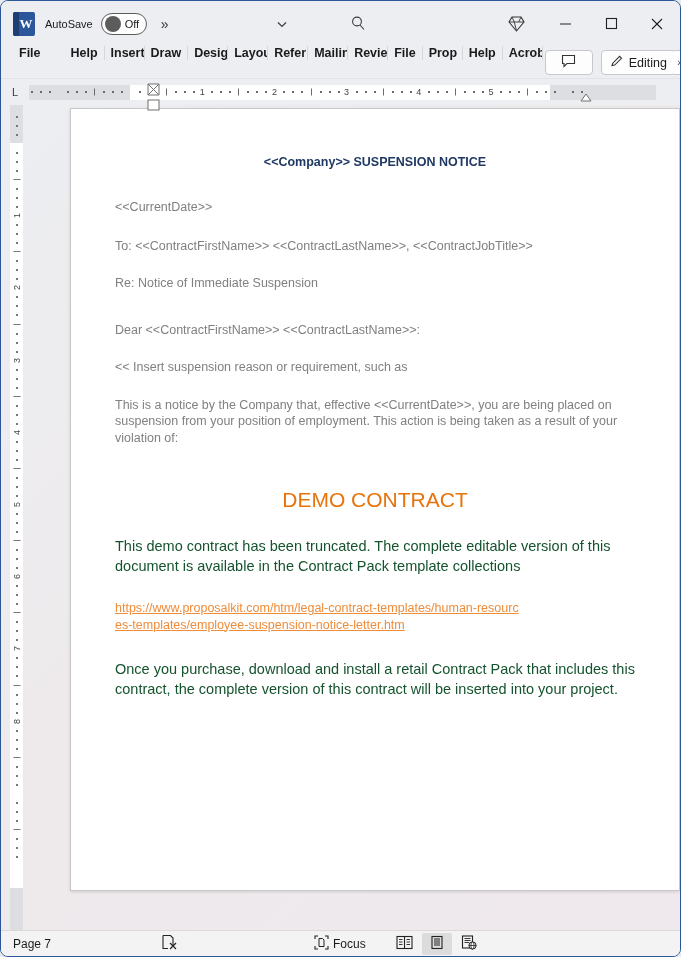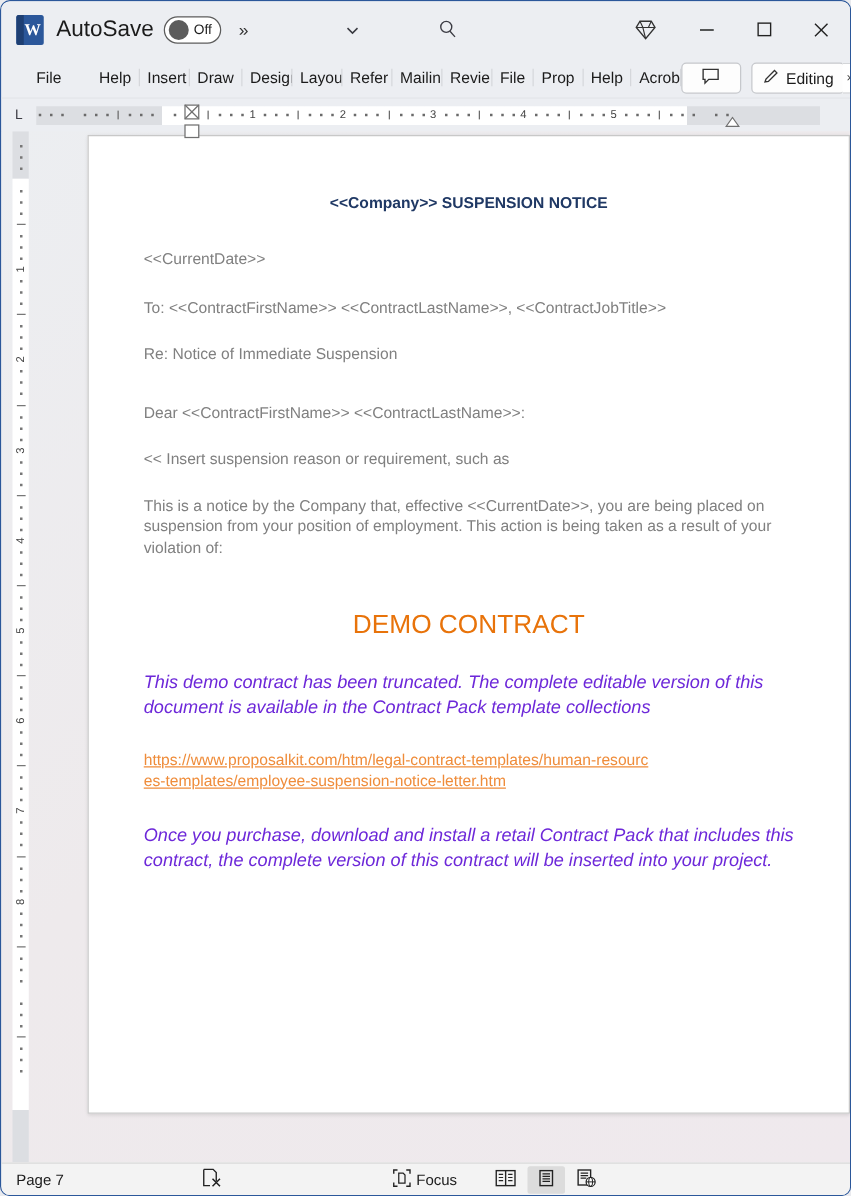--- a/index.html
+++ b/index.html
@@ -46,21 +46,21 @@
     left: 0; top: 0; bottom: 0;
     width: 6px;
     background: #1e3f73;
   }
   .word-logo span {
     color: #fff; font-size: 13px; font-weight: bold;
     font-family: "Liberation Serif", serif;
     position: relative; left: 2px;
   }
   .autosave-label {
-    font-size: 18px; color: #1b1b1b;
+    font-size: 11px; color: #1b1b1b;
     margin-right: 8px;
     white-space: nowrap;
   }
   .toggle {
     width: 46px; height: 22px;
     border: 1px solid #5c5c5c;
     border-radius: 11px;
     background: #ffffff;
     display: flex; align-items: center;
     position: relative;
@@ -104,22 +104,23 @@
 
   
   .ribbon {
     height: 33px; flex: 0 0 33px;
     background: #eceef2;
     display: flex; align-items: stretch;
     position: relative;
     border-bottom: 1px solid #e1e3e7;
   }
   .tabs {
-    display: flex; align-items: center;
-    padding-left: 18px;
+    display: flex; align-items: flex-start;
+    padding-left: 8px;
+    font-weight: bold;
   }
   .tab {
     font-size: 12.5px; color: #1b1b1b;
     display: flex; align-items: center;
     padding: 0 6px;
     max-width: 40px;
     overflow: hidden;
     white-space: nowrap;
     border-right: 1px solid #d5d7db;
     position: relative;
@@ -269,26 +270,25 @@
   .doc-p.gap-lg { margin-top: 30px; }
 
   .demo-title {
     text-align: center;
     color: #e8730a;
     font-size: 21px;
     margin-top: 42px;
     font-family: "Liberation Sans", sans-serif;
   }
   .demo-p {
-    color: #6d28d9;
+    color: #14532d;
     font-size: 14.5px;
     line-height: 20px;
     margin-top: 24px;
     font-family: "Liberation Sans", sans-serif;
-    font-style: italic;
   }
   .demo-link {
     color: #ef8c3a;
     font-size: 12.5px;
     line-height: 16.5px;
     margin-top: 24px;
     text-decoration: underline;
     display: block;
     font-family: "Liberation Sans", sans-serif;
     word-break: break-all;

